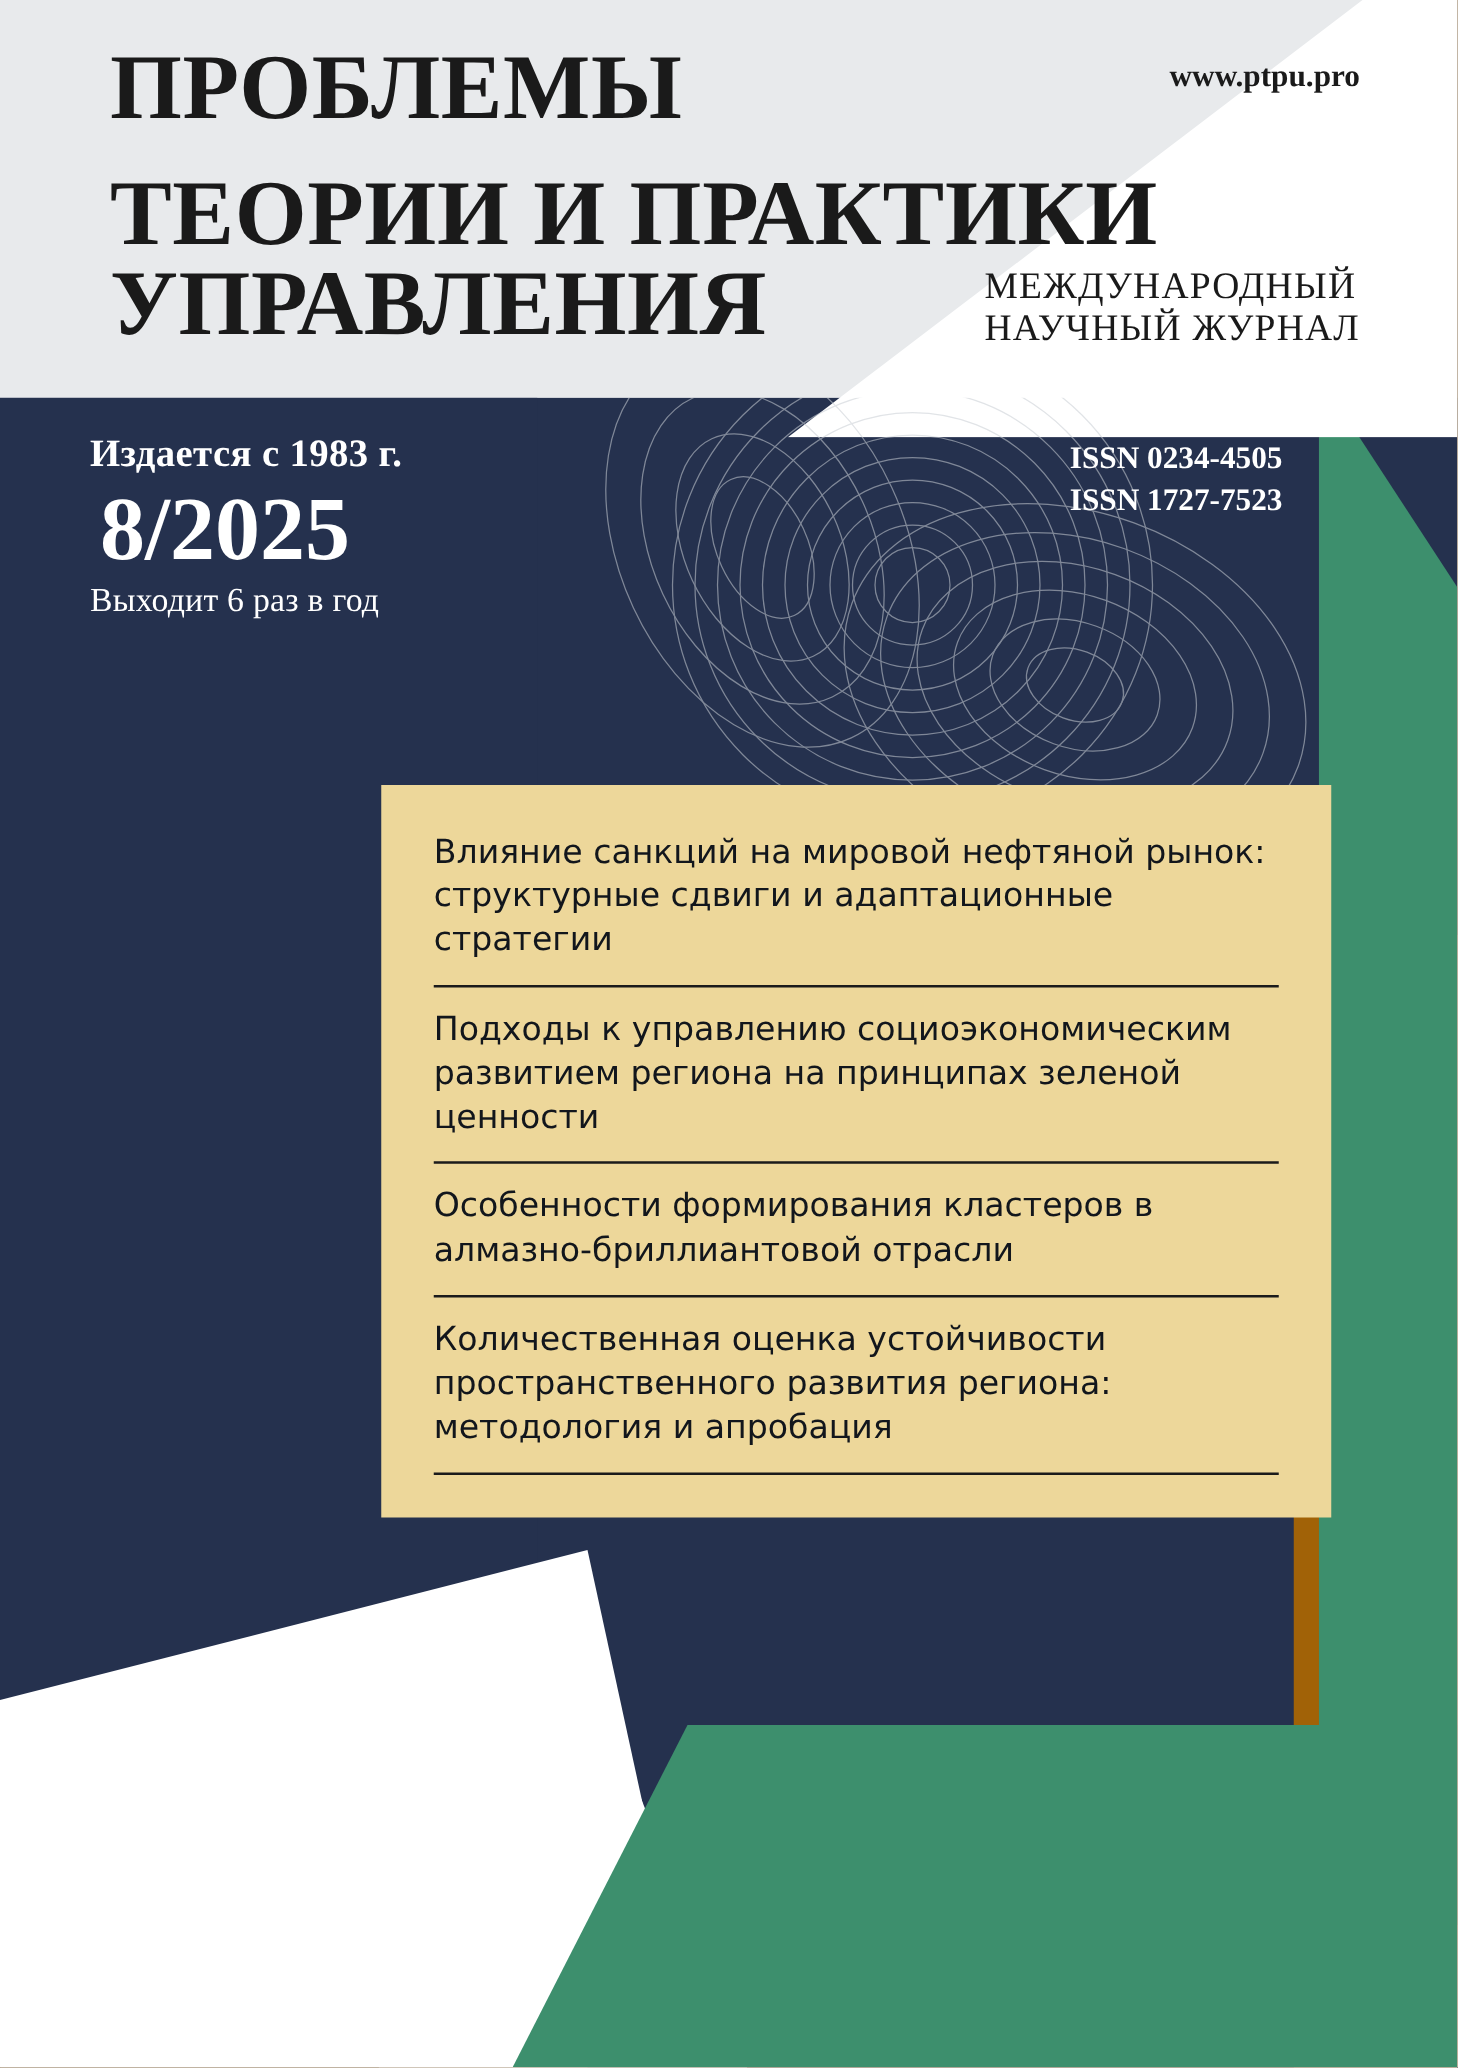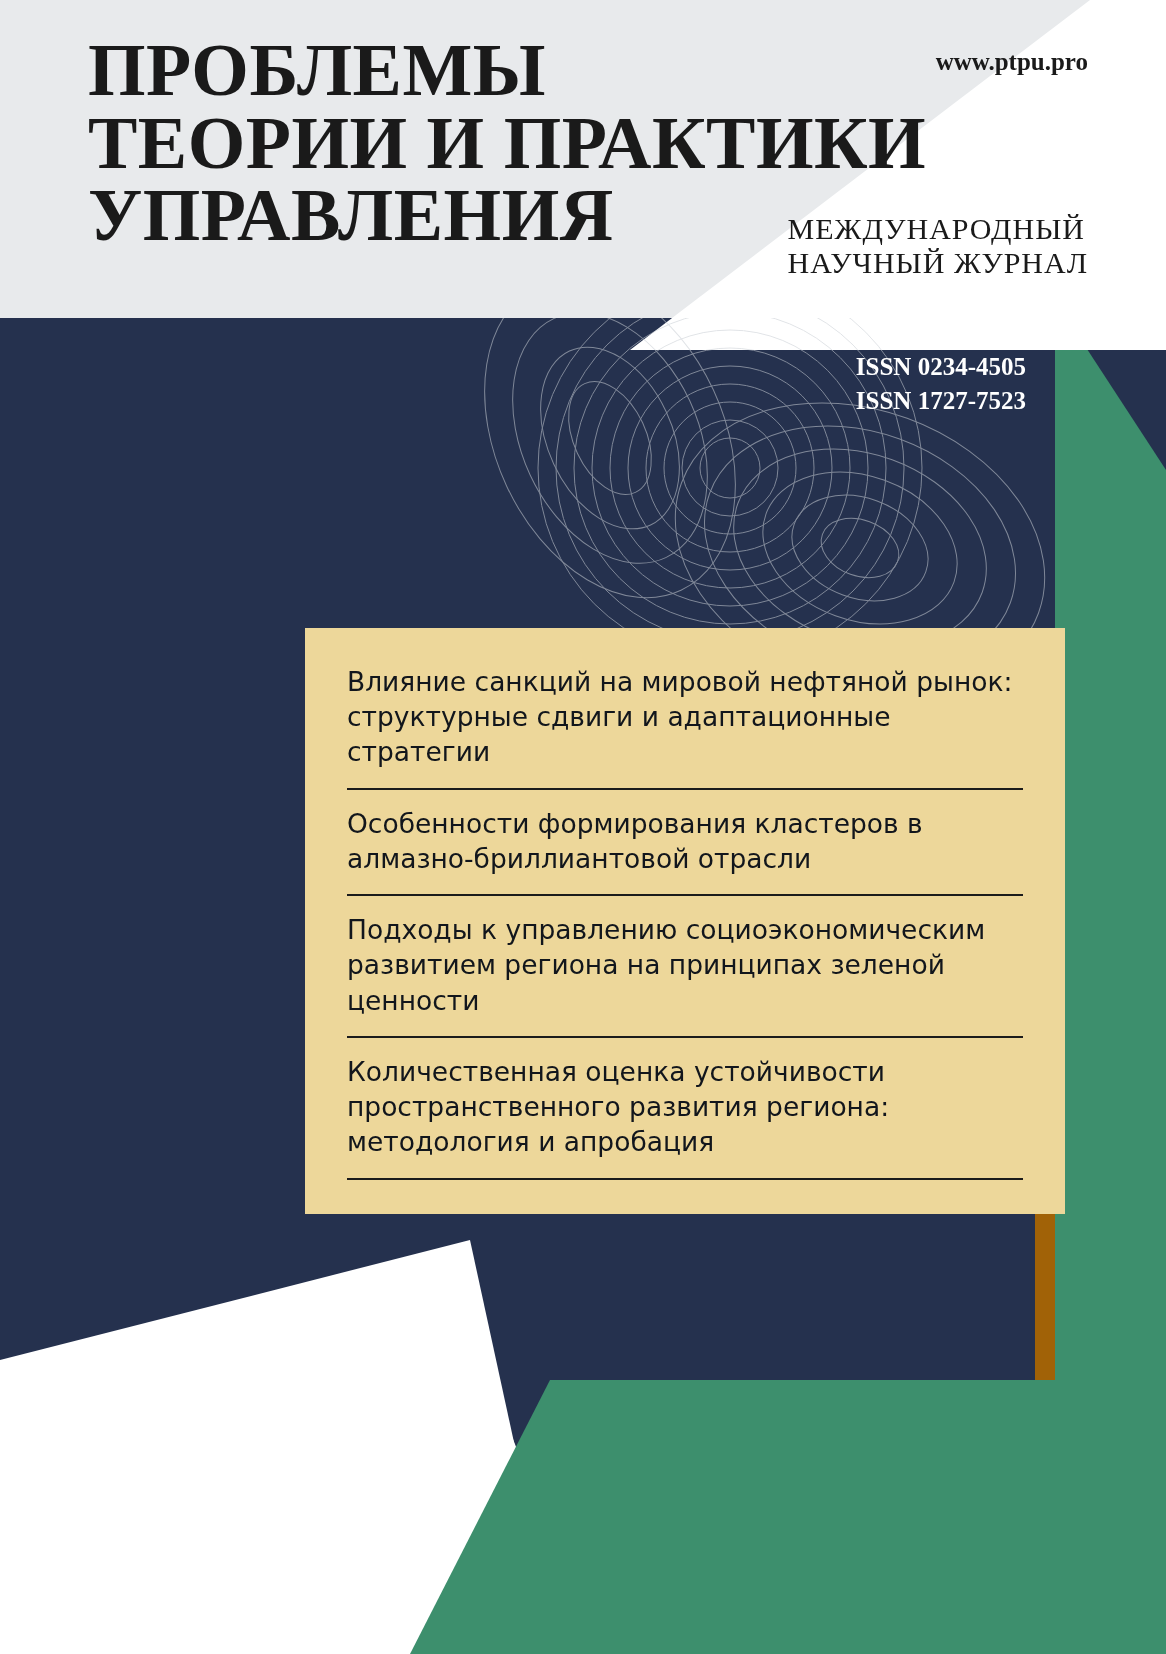--- a/index.html
+++ b/index.html
@@ -116,21 +116,21 @@
     font-family: "Liberation Serif", serif;
     font-weight: bold;
     color: #1a1a1a;
   }
   .mast-line {
     display: block;
     letter-spacing: 0.5px;
     line-height: 0.98;
   }
   .mast-l1 { font-size: 74px; }
-  .mast-l2 { font-size: 74px; }
+  .mast-l2 { font-size: 74px; margin-top: 28px; }
   .mast-l3 { font-size: 74px; }
 
   .mast-sub {
     position: absolute;
     right: 78px;
     top: 212px;
     text-align: left;
     font-family: "Liberation Serif", serif;
     font-weight: normal;
     font-size: 30px;
@@ -263,26 +263,31 @@
       <span class="mast-line mast-l2">ТЕОРИИ И ПРАКТИКИ</span>
       <span class="mast-line mast-l3">УПРАВЛЕНИЯ</span>
     </div>
     <div class="mast-sub">
       <div>МЕЖДУНАРОДНЫЙ</div>
       <div>НАУЧНЫЙ ЖУРНАЛ</div>
     </div>
     <div class="website">www.ptpu.pro</div>
   </div>
 
+  <div class="meta">
+    <div class="meta-since">Издается с 1983 г.</div>
+    <div class="meta-issue">8/2025</div>
+    <div class="meta-freq">Выходит 6 раз в год</div>
+  </div>
 
   <div class="issn">
     <div>ISSN 0234-4505</div>
     <div>ISSN 1727-7523</div>
   </div>
 
   <div class="articles">
     <div class="article">Влияние санкций на мировой нефтяной рынок: структурные сдвиги и адаптационные стратегии</div>
+    <div class="article">Подходы к управлению социоэкономическим развитием региона на принципах зеленой ценности</div>
     <div class="article">Особенности формирования кластеров в алмазно-бриллиантовой отрасли</div>
-    <div class="article">Подходы к управлению социоэкономическим развитием региона на принципах зеленой ценности</div>
     <div class="article">Количественная оценка устойчивости пространственного развития региона: методология и апробация</div>
   </div>
 
 </div>
 
 </body></html>

